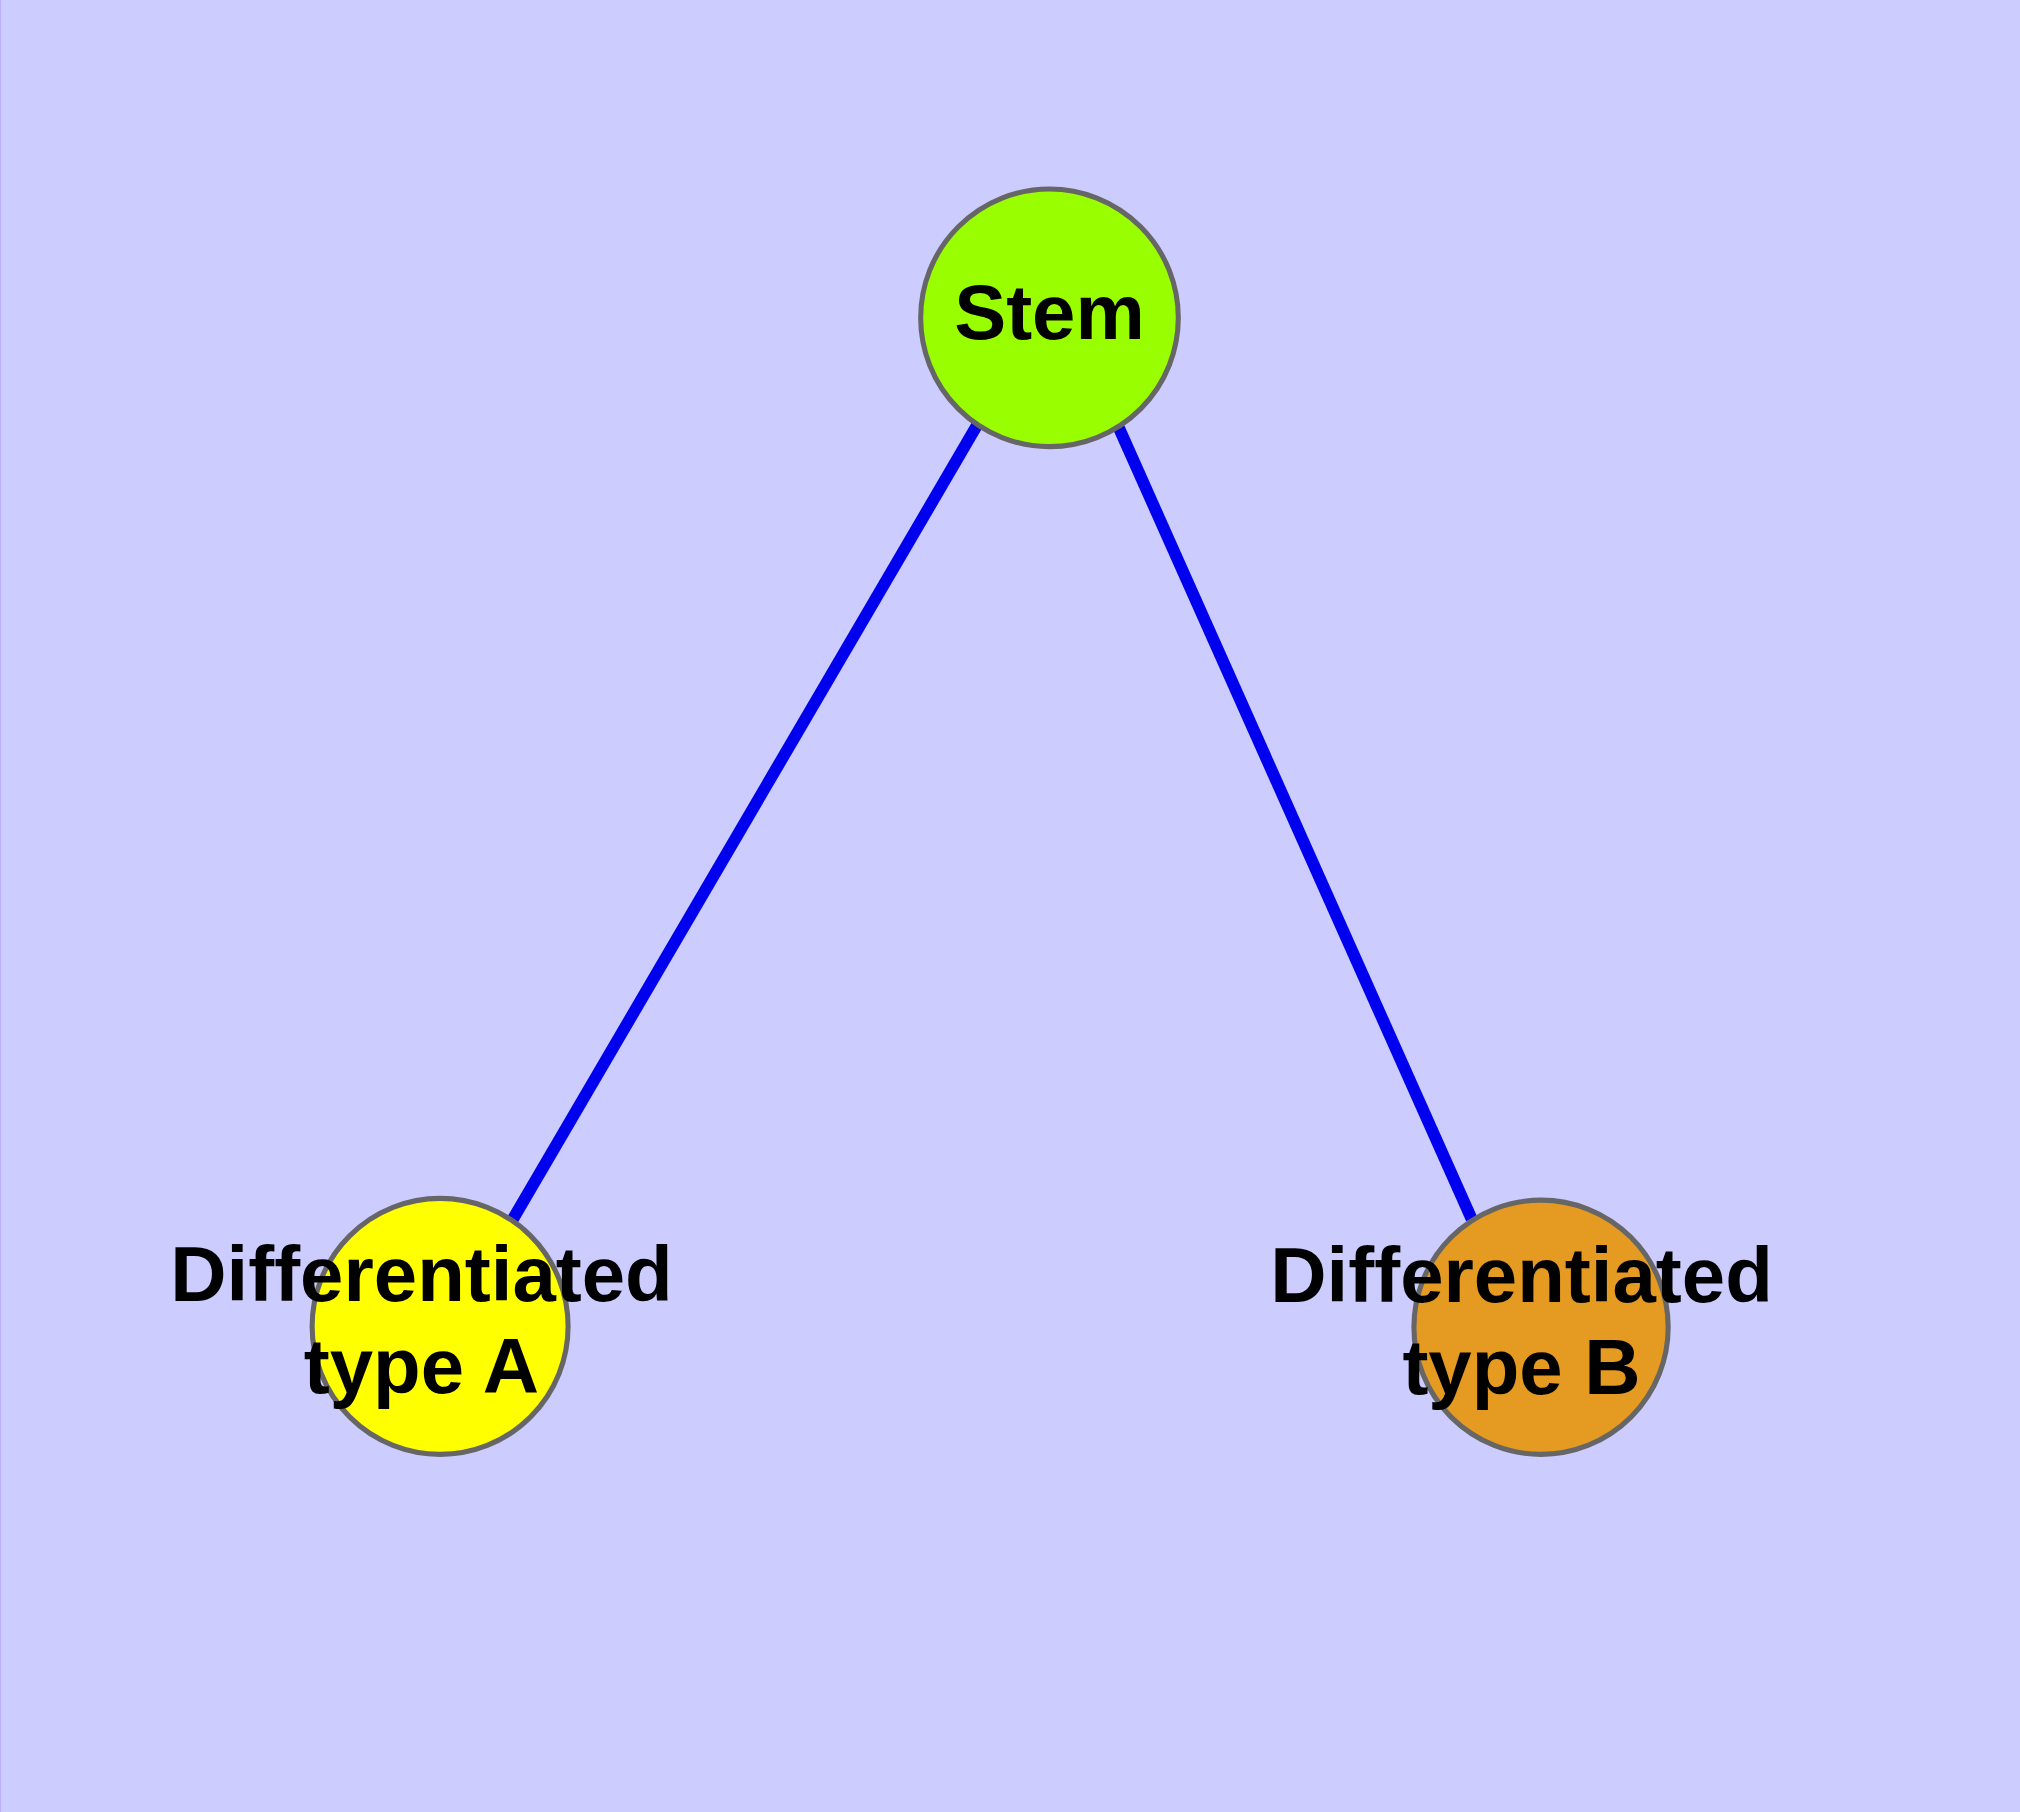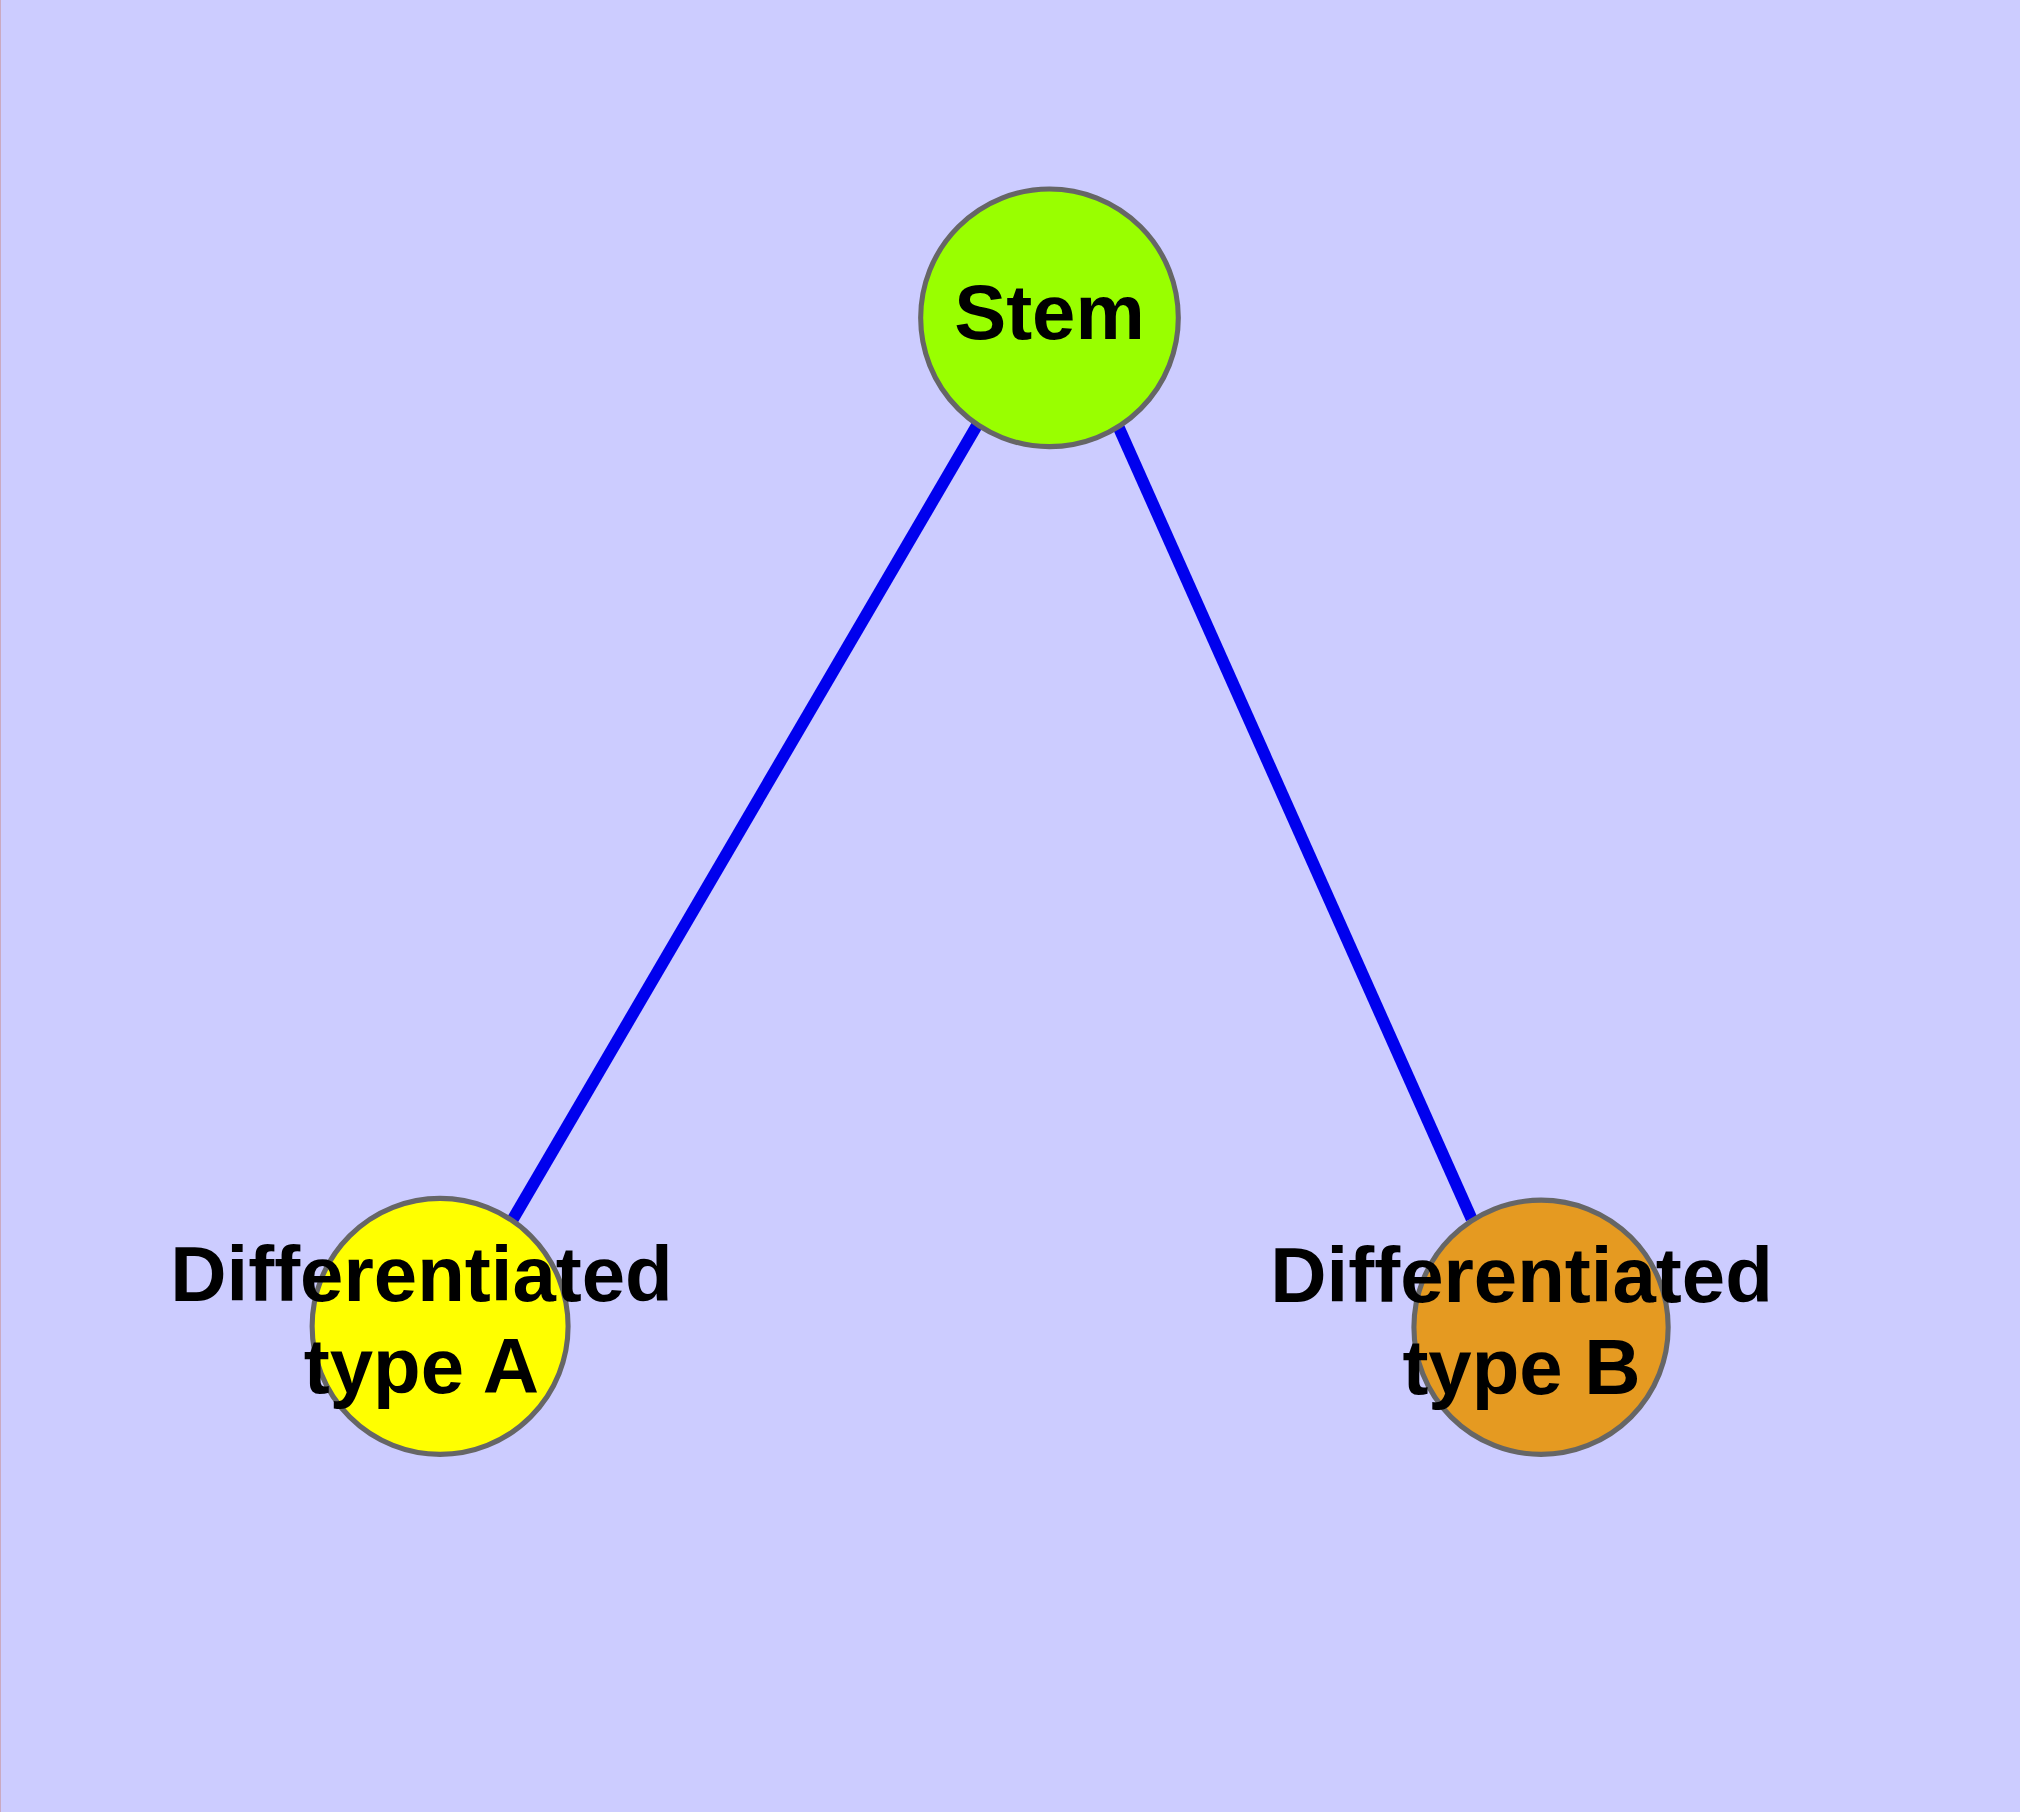--- a/index.html
+++ b/index.html
@@ -26,21 +26,21 @@
     font-family: "Liberation Sans", sans-serif;
     font-weight: bold;
     font-size: 92px;
     fill: #000000;
     dominant-baseline: middle;
   }
 </style>
 </head>
 <body>
 
-<div id="canvas" style="background: #c2410c;">
+<div id="canvas" style="background: #8b5cf6;">
   <svg id="graph-svg" viewBox="0 0 2384 2138">
     <rect id="bg-rect" x="0" y="0" width="2384" height="2138" fill="#ccccff"></rect>
     <g id="edges-group">
         <line x1="1153" y1="501" x2="604" y2="1440" stroke="#0000ee" stroke-width="14" stroke-linecap="butt"></line>
         <line x1="1320" y1="505" x2="1736" y2="1438" stroke="#0000ee" stroke-width="14" stroke-linecap="butt"></line>
       </g>
     <g id="nodes-group">
         <g>
           <circle cx="1238" cy="375" r="152" fill="#99ff00" stroke="#666666" stroke-width="6"></circle>
           <text x="1238" y="375" text-anchor="middle" class="node-label" fill="#000000" font-size="92" font-weight="bold"><tspan x="1238">Stem</tspan></text>

